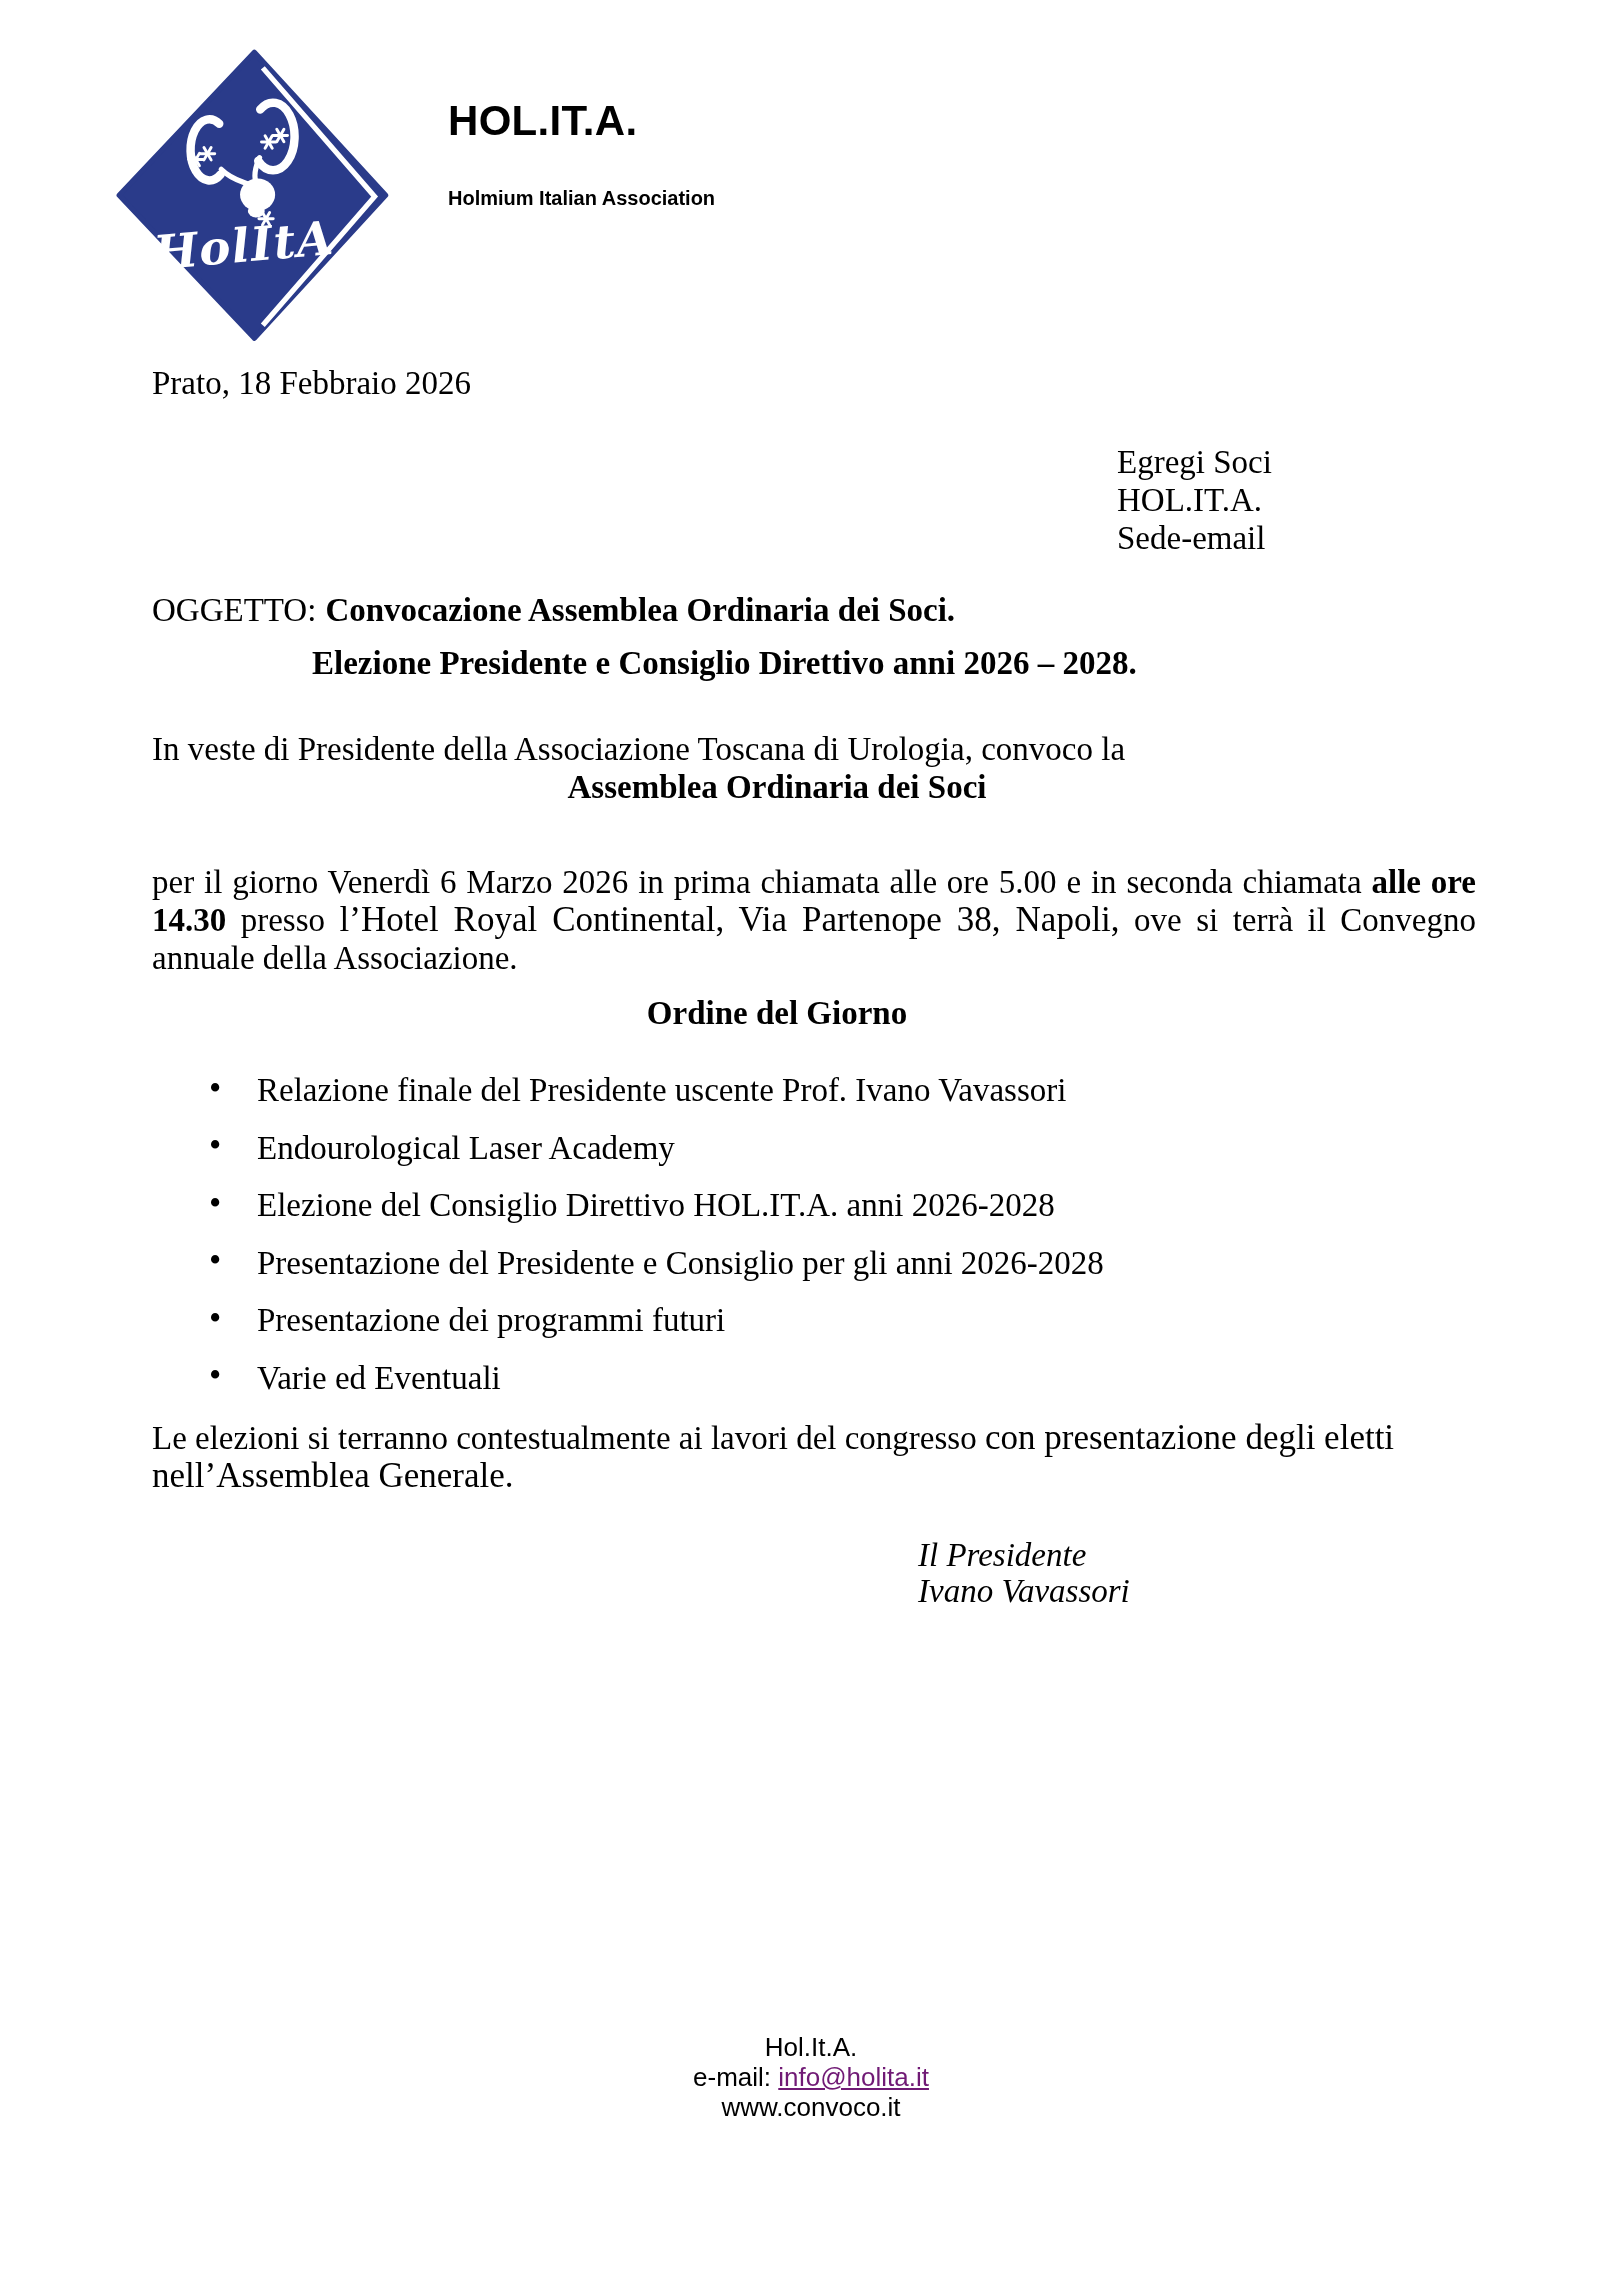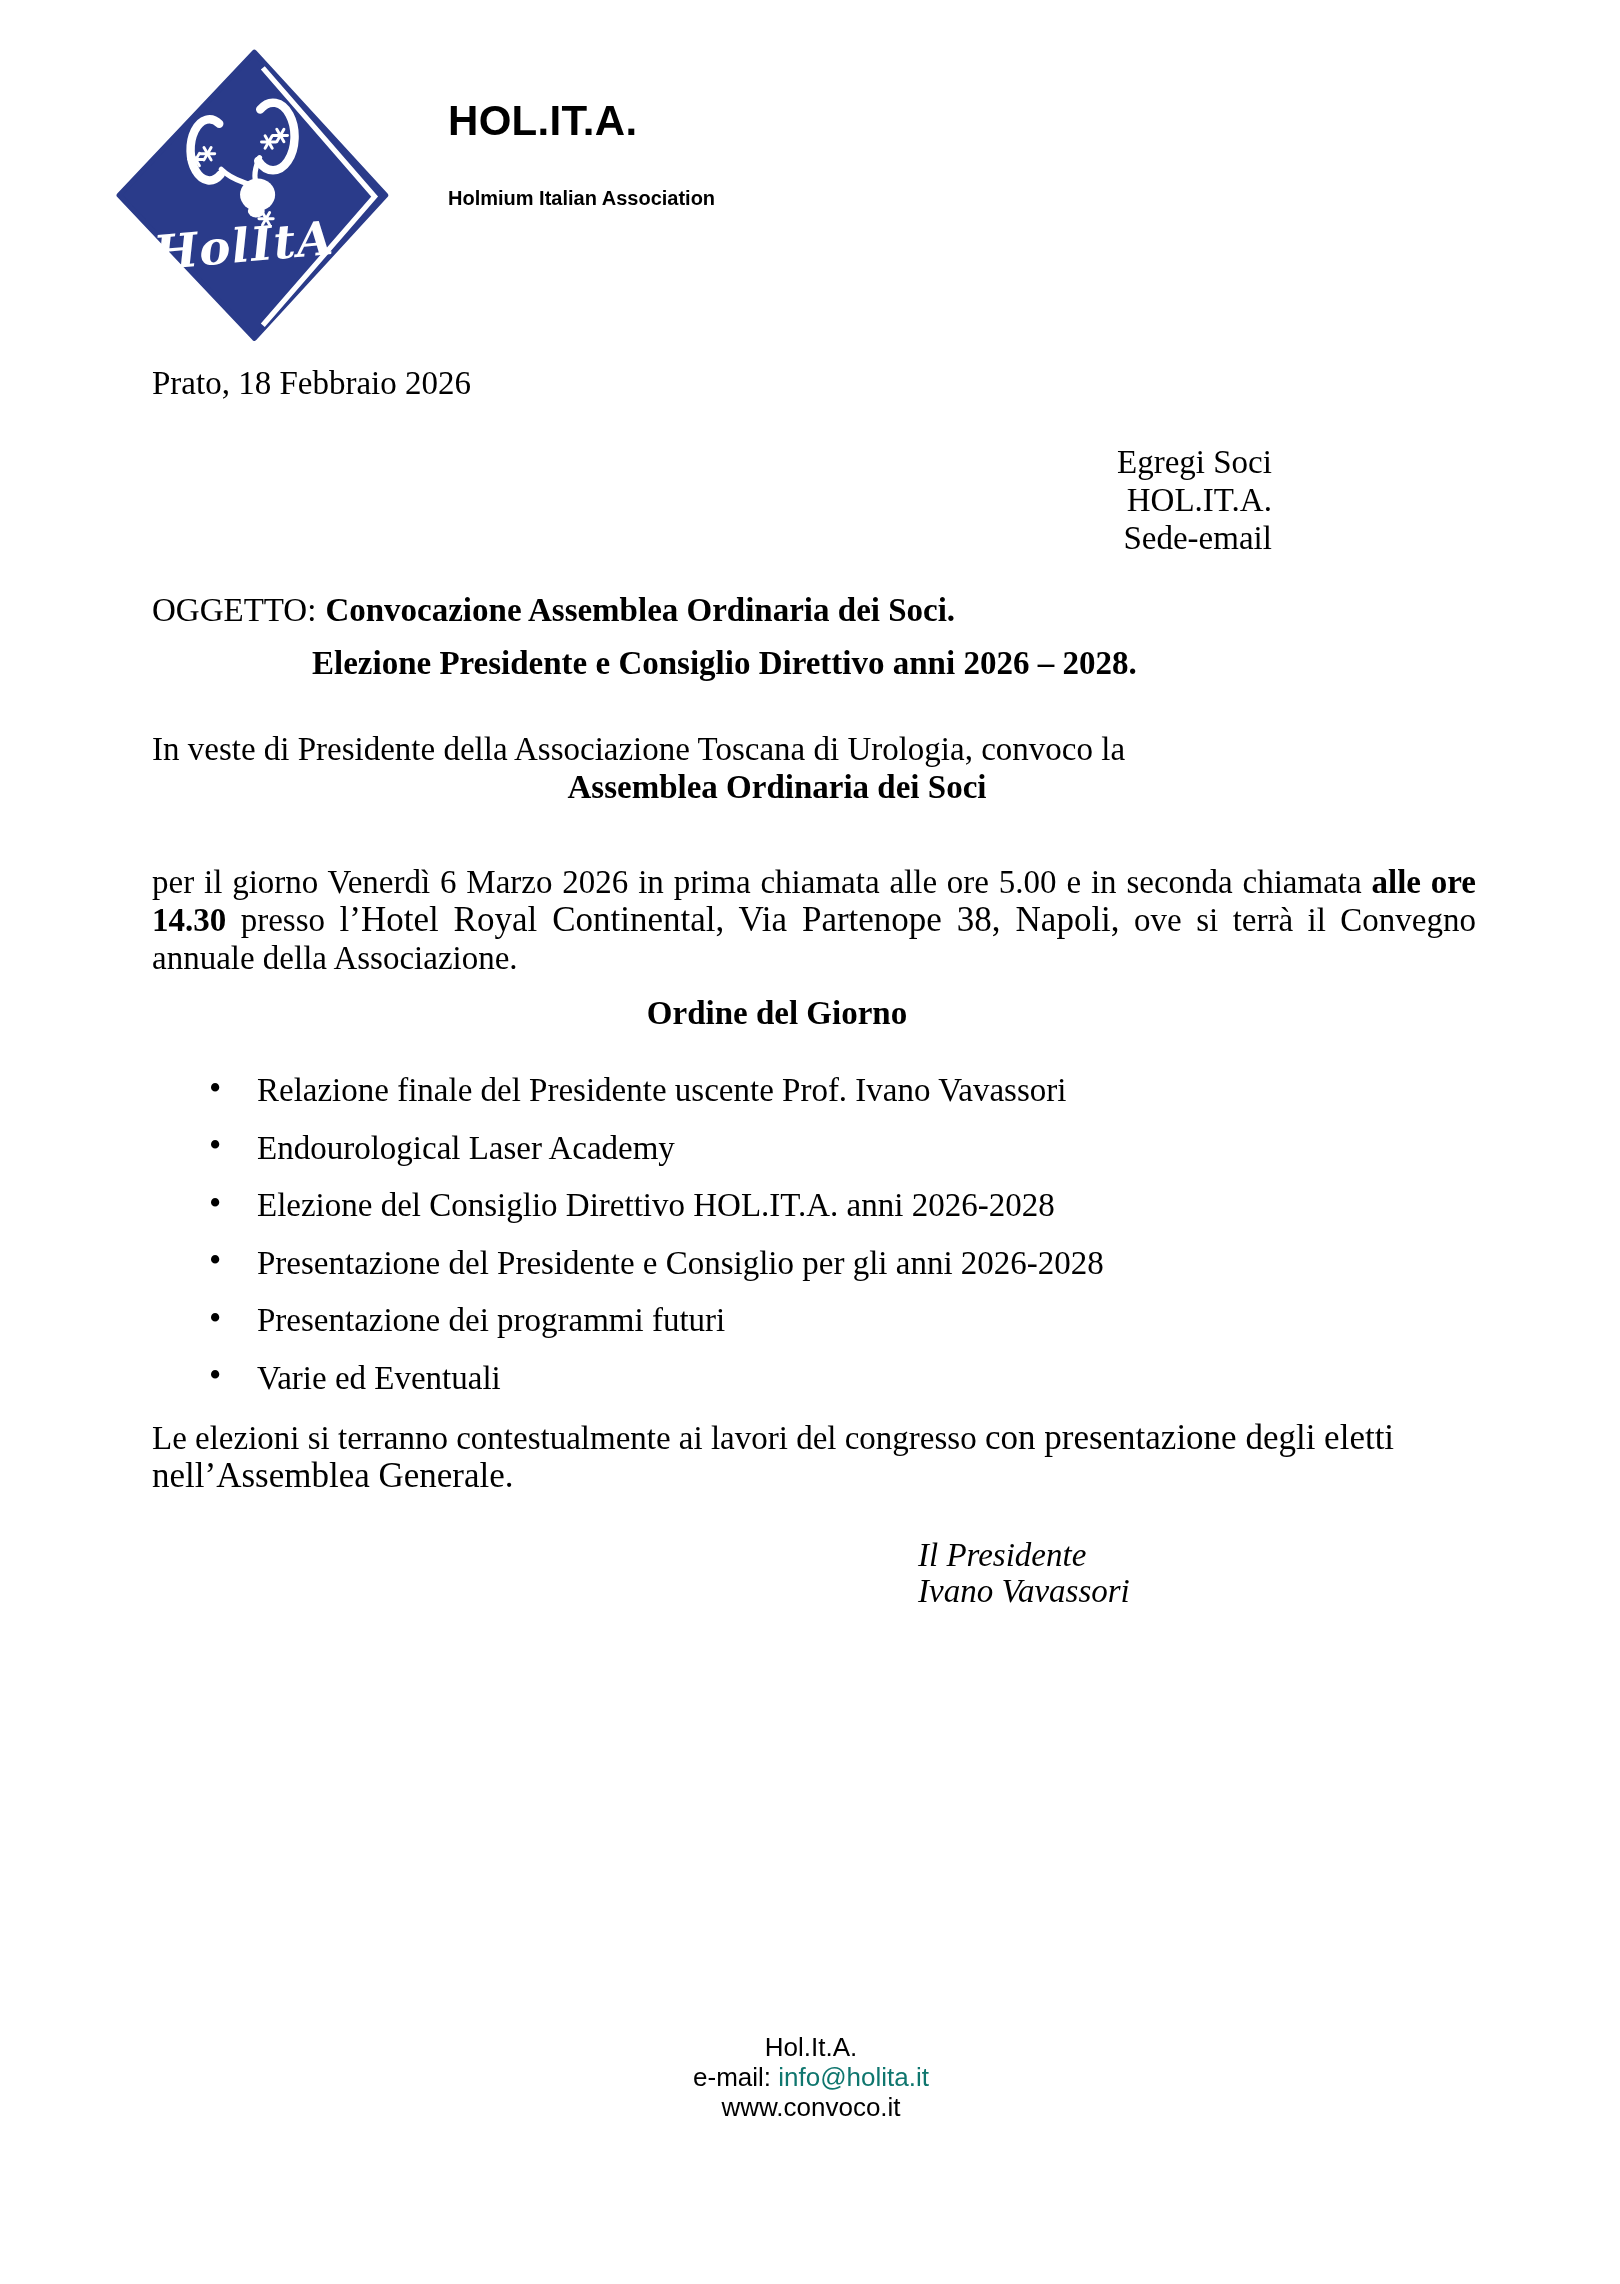--- a/index.html
+++ b/index.html
@@ -12,21 +12,21 @@
   .abs { position:absolute; }
 
   #logo { left:112px; top:47px; width:286px; height:294px; }
 
   #brand { left:448px; top:99px; font-family:"Liberation Sans","DejaVu Sans",sans-serif; font-weight:bold; }
   #brand .acronym { font-size:42px; line-height:43px; letter-spacing:0.3px; }
   #brand .fullname { font-size:20px; line-height:29px; margin-top:42px; }
 
   #date-line { left:152px; top:367px; line-height:33px; white-space:nowrap; }
 
-  #recipient { left:1117px; top:443px; line-height:38px;text-align:right; }
+  #recipient { left:1117px; top:443px; line-height:38px; }
 
   #subject { left:152px; top:591px; width:1328px; line-height:38px; }
   #subject .l1 .label { margin-right:9px; }
   #subject .l2 { margin-top:15px; padding-left:160px; font-weight:bold; }
 
   #intro { left:152px; top:730px; width:1324px; line-height:38px; }
   #intro .center-line { width:1250px; text-align:center; font-weight:bold; }
 
   #para-convocation { left:152px; top:863px; width:1324px; line-height:38px; text-align:justify; }
   .lg { font-size:35px; line-height:38px; }
@@ -37,21 +37,21 @@
   #agenda li { position:relative; padding-left:105px; line-height:38px; margin-bottom:19.5px; }
   #agenda li::before { content:"\2022"; position:absolute; left:57px; top:-1.3px; font-size:35px; }
 
   #closing { left:152px; top:1419px; width:1324px; line-height:37px; }
 
   #signature { left:918px; top:1537px; width:384px; text-align:left; font-style:italic; line-height:36px; }
 
   #footer { left:150px; top:2032px; width:1322px; text-align:center;
             font-family:"Liberation Sans","DejaVu Sans",sans-serif;
             font-size:26px; line-height:30px; }
-  #footer .email { color:#0f766e; cursor:pointer; }
+  #footer .email { color:#701a75; text-decoration:underline; cursor:pointer; }
 </style>
 </head>
 <body>
 
 <div class="page">
 
   <svg id="logo" class="abs" viewBox="0 0 440 452" aria-hidden="true" style="font-size:50px">
     <defs>
       <g id="star">
         <line x1="-11" y1="0" x2="11" y2="0"></line>

